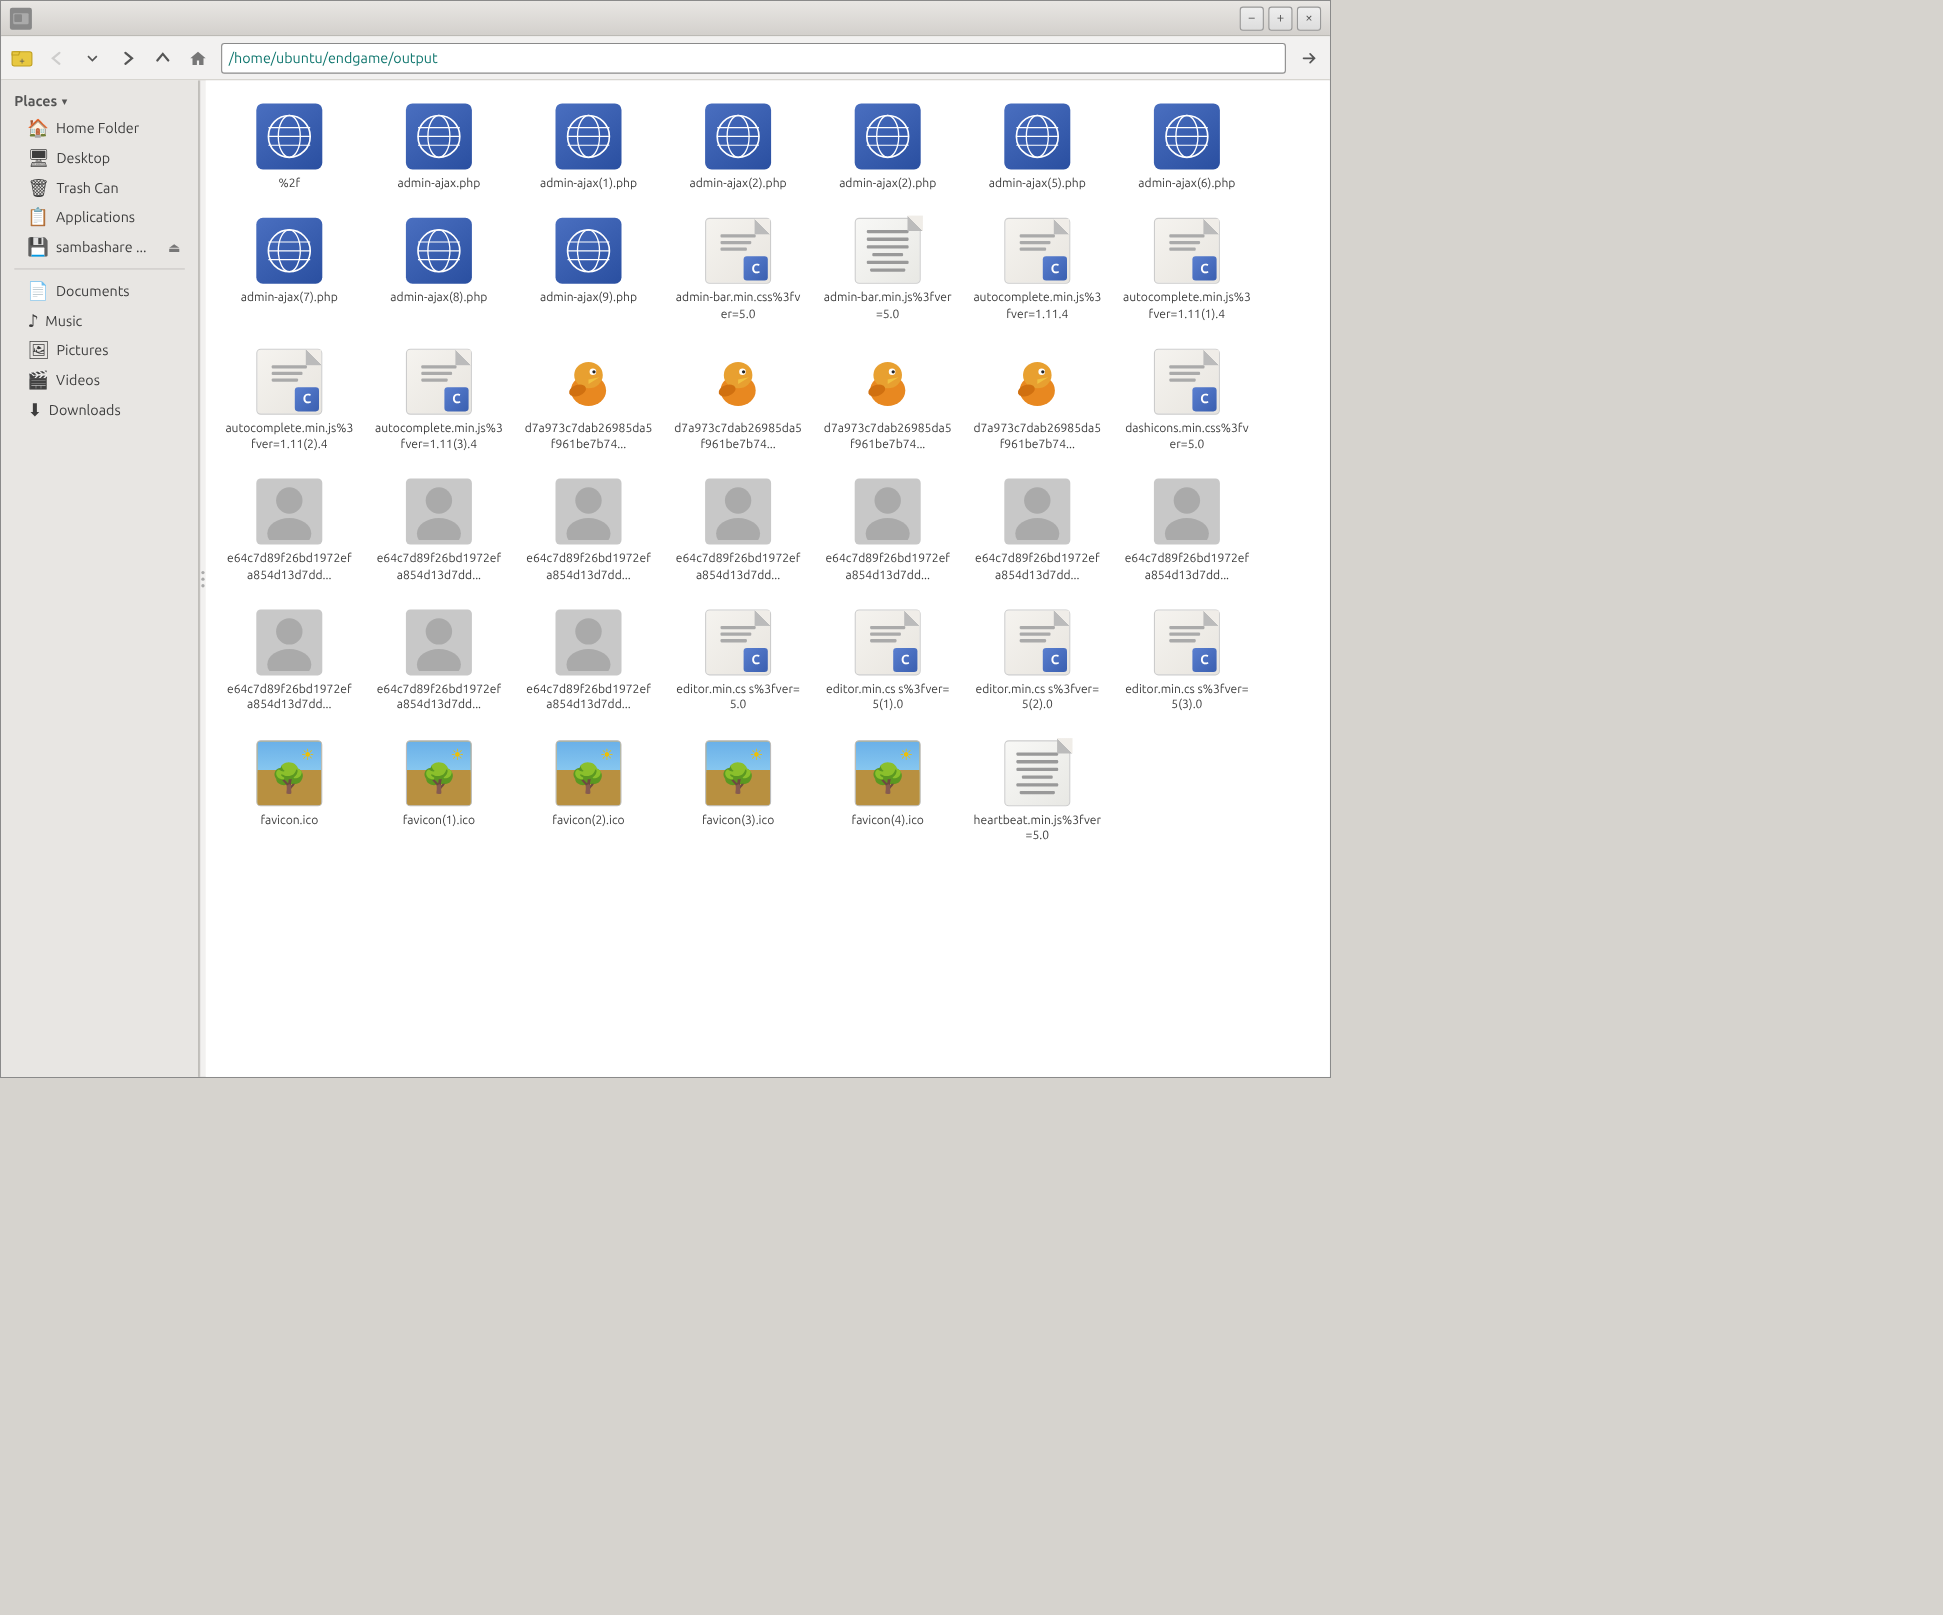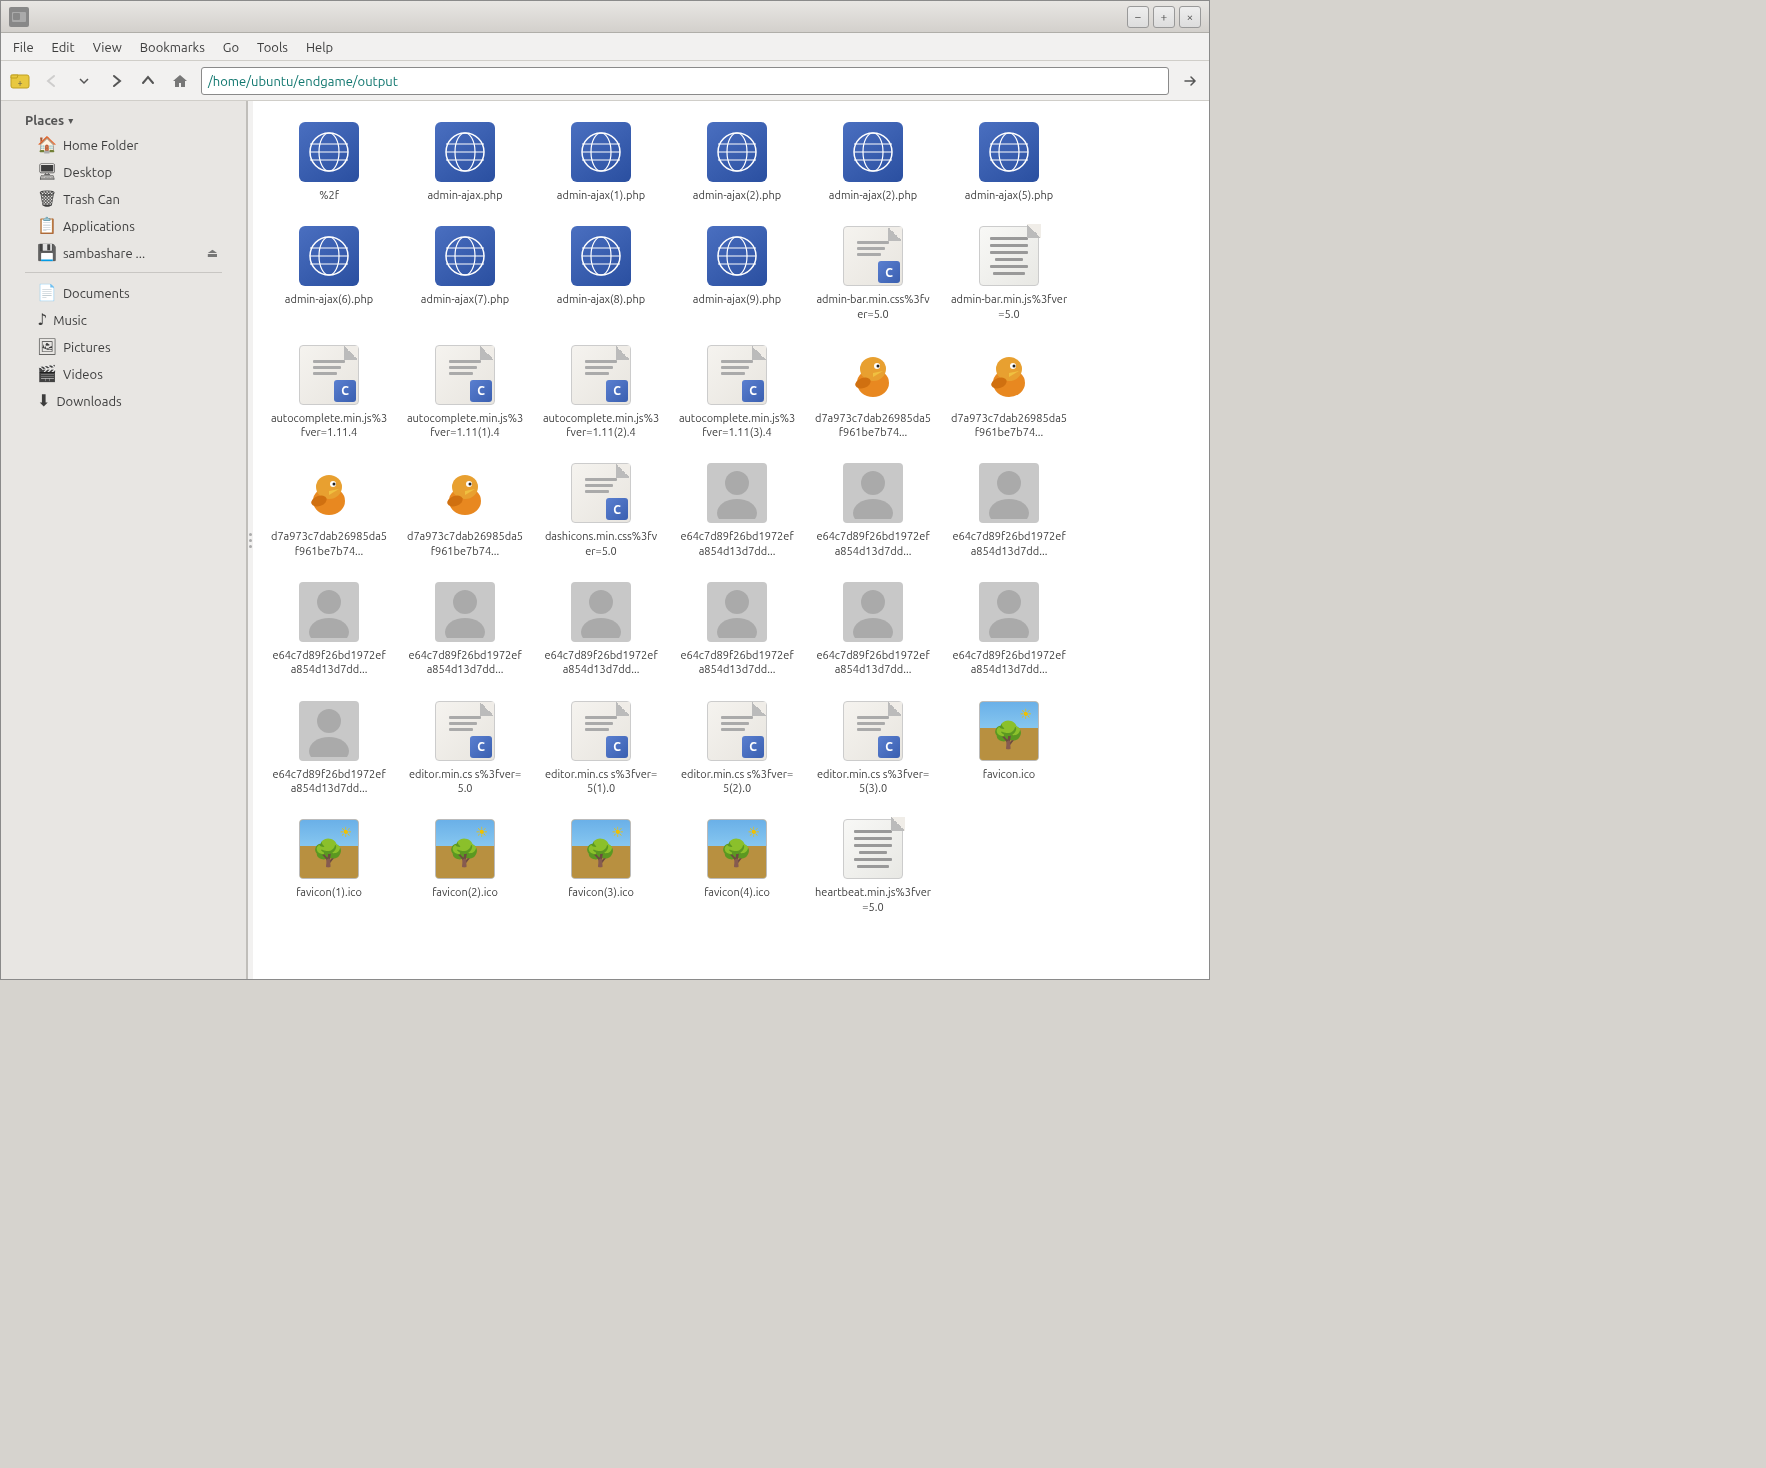--- a/index.html
+++ b/index.html
@@ -112,26 +112,26 @@
       color: #0f766e;
       display: flex;
       align-items: center;
     }
     .main-content {
       display: flex;
       flex: 1;
       overflow: hidden;
     }
     .sidebar {
-      width: 246px;
+      width: 180px;
       background: #e8e6e3;
       border-right: 1px solid #c0beba;
       display: flex;
       flex-direction: column;
-      padding: 8px 16px;
+      padding: 8px 4px;
       overflow-y: auto;
     }
     .sidebar-header {
       display: flex;
       align-items: center;
       padding: 4px 8px;
       font-size: 13px;
       font-weight: bold;
       color: #555;
     }
@@ -249,29 +249,20 @@
         <rect width="7" height="7" x="2" y="4" fill="#888" rx="1"></rect>
       </svg>
     </div>
     <div class="titlebar-buttons">
       <div class="titlebar-btn">−</div>
       <div class="titlebar-btn">+</div>
       <div class="titlebar-btn">×</div>
     </div>
   </div>
 
-  <div class="menubar">
-    <div class="menu-item">File</div>
-    <div class="menu-item">Edit</div>
-    <div class="menu-item">View</div>
-    <div class="menu-item">Bookmarks</div>
-    <div class="menu-item">Go</div>
-    <div class="menu-item">Tools</div>
-    <div class="menu-item">Help</div>
-  </div>
 
   <div class="toolbar">
     <div class="toolbar-btn" title="New Folder">
       <svg width="20" height="20" viewBox="0 0 20 20">
         <rect x="1" y="4" width="18" height="13" rx="2" fill="#e8c840" stroke="#c0a020" stroke-width="1"></rect>
         <path d="M1 7 L7 7 L8 4 L1 4Z" fill="#e8c840" stroke="#c0a020" stroke-width="1"></path>
         <text x="10" y="15" text-anchor="middle" font-size="9" fill="#555">+</text>
       </svg>
     </div>
     <div class="toolbar-btn disabled">

